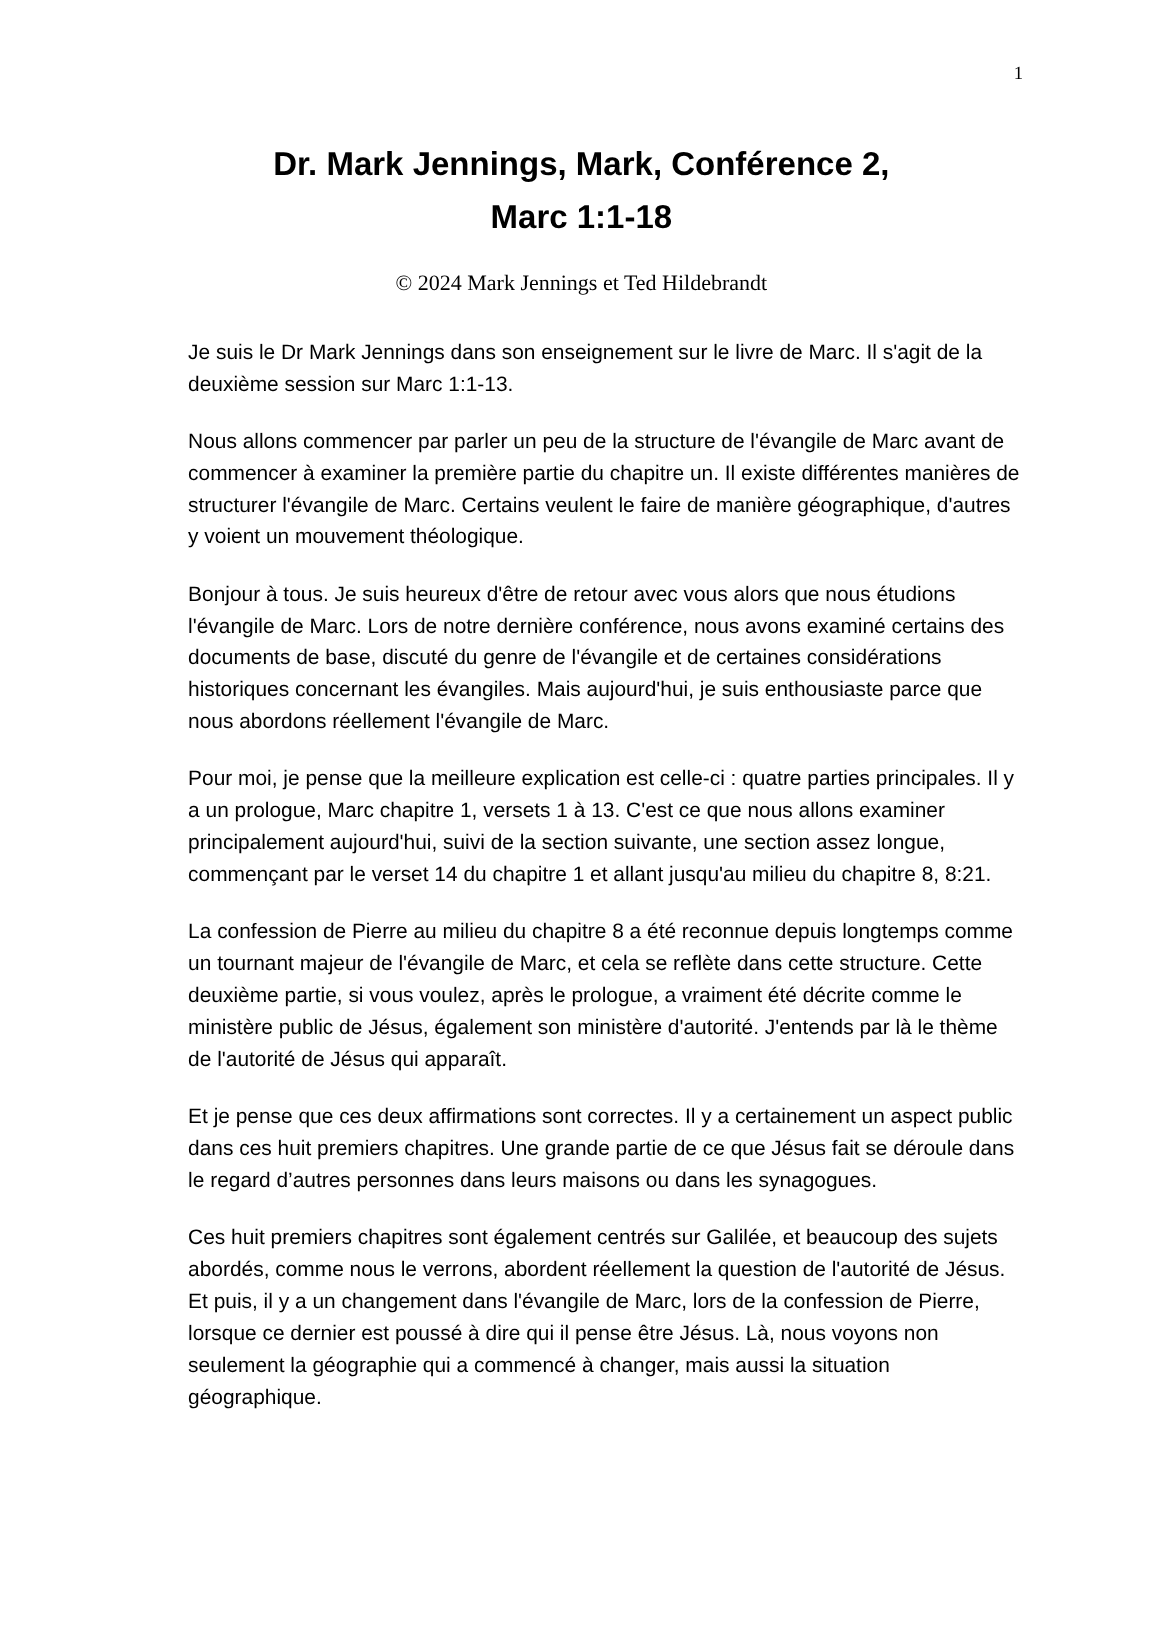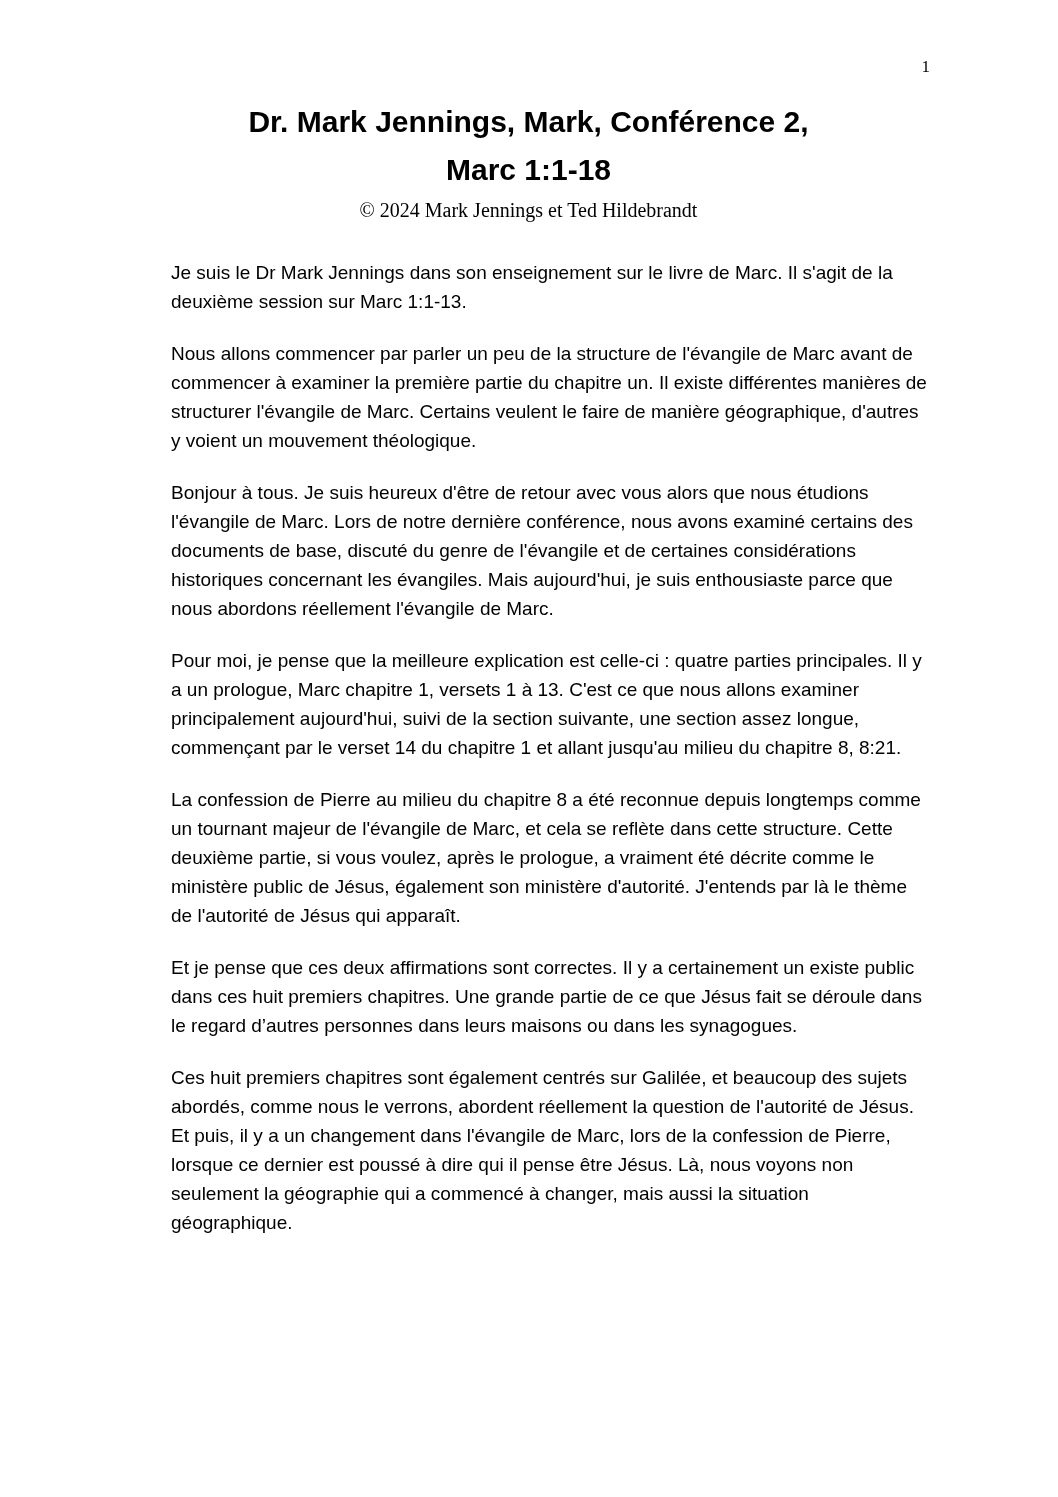--- a/index.html
+++ b/index.html
@@ -19,29 +19,29 @@
     font-family: "Liberation Sans", sans-serif;
   }
   .page-number {
     margin-top: 56px;
     text-align: right;
     font-family: "Liberation Serif", serif;
     font-size: 17px;
     line-height: 22px;
   }
   .doc-title {
-    margin: 20px 0 0 0;
+    margin: 48px 0 0 0;
     text-align: center;
     font-weight: bold;
     font-size: 30px;
     line-height: 48px;
     font-family: "Liberation Sans", sans-serif;
   }
   .copyright {
-    margin-top: 4px;
+    margin-top: 24px;
     text-align: center;
     font-family: "Liberation Serif", serif;
     font-size: 20px;
     line-height: 24px;
   }
   .body-text {
     margin-top: 36px;
     font-size: 19px;
     line-height: 29px;
     text-align: left;
@@ -64,17 +64,17 @@
   </h1>
 
   <div class="copyright">© 2024 Mark Jennings et Ted Hildebrandt</div>
 
   <div class="body-text">
     <p>Je suis le Dr Mark Jennings dans son enseignement sur le livre de Marc. Il s'agit de la deuxième session sur Marc 1:1-13.</p>
     <p>Nous allons commencer par parler un peu de la structure de l'évangile de Marc avant de commencer à examiner la première partie du chapitre un. Il existe différentes manières de structurer l'évangile de Marc. Certains veulent le faire de manière géographique, d'autres y voient un mouvement théologique.</p>
     <p>Bonjour à tous. Je suis heureux d'être de retour avec vous alors que nous étudions l'évangile de Marc. Lors de notre dernière conférence, nous avons examiné certains des documents de base, discuté du genre de l'évangile et de certaines considérations historiques concernant les évangiles. Mais aujourd'hui, je suis enthousiaste parce que nous abordons réellement l'évangile de Marc.</p>
     <p>Pour moi, je pense que la meilleure explication est celle-ci : quatre parties principales. Il y a un prologue, Marc chapitre 1, versets 1 à 13. C'est ce que nous allons examiner principalement aujourd'hui, suivi de la section suivante, une section assez longue, commençant par le verset 14 du chapitre 1 et allant jusqu'au milieu du chapitre 8, 8:21.</p>
     <p>La confession de Pierre au milieu du chapitre 8 a été reconnue depuis longtemps comme un tournant majeur de l'évangile de Marc, et cela se reflète dans cette structure. Cette deuxième partie, si vous voulez, après le prologue, a vraiment été décrite comme le ministère public de Jésus, également son ministère d'autorité. J'entends par là le thème de l'autorité de Jésus qui apparaît.</p>
-    <p>Et je pense que ces deux affirmations sont correctes. Il y a certainement un existe public dans ces huit premiers chapitres. Une grande partie de ce que Jésus fait se déroule dans le regard d’autres personnes dans leurs maisons ou dans les synagogues.</p>
+    <p>Et je pense que ces deux affirmations sont correctes. Il y a certainement un aspect public dans ces huit premiers chapitres. Une grande partie de ce que Jésus fait se déroule dans le regard d’autres personnes dans leurs maisons ou dans les synagogues.</p>
     <p>Ces huit premiers chapitres sont également centrés sur Galilée, et beaucoup des sujets abordés, comme nous le verrons, abordent réellement la question de l'autorité de Jésus. Et puis, il y a un changement dans l'évangile de Marc, lors de la confession de Pierre, lorsque ce dernier est poussé à dire qui il pense être Jésus. Là, nous voyons non seulement la géographie qui a commencé à changer, mais aussi la situation géographique.</p>
   </div>
 
 </div>
 
 </body></html>

